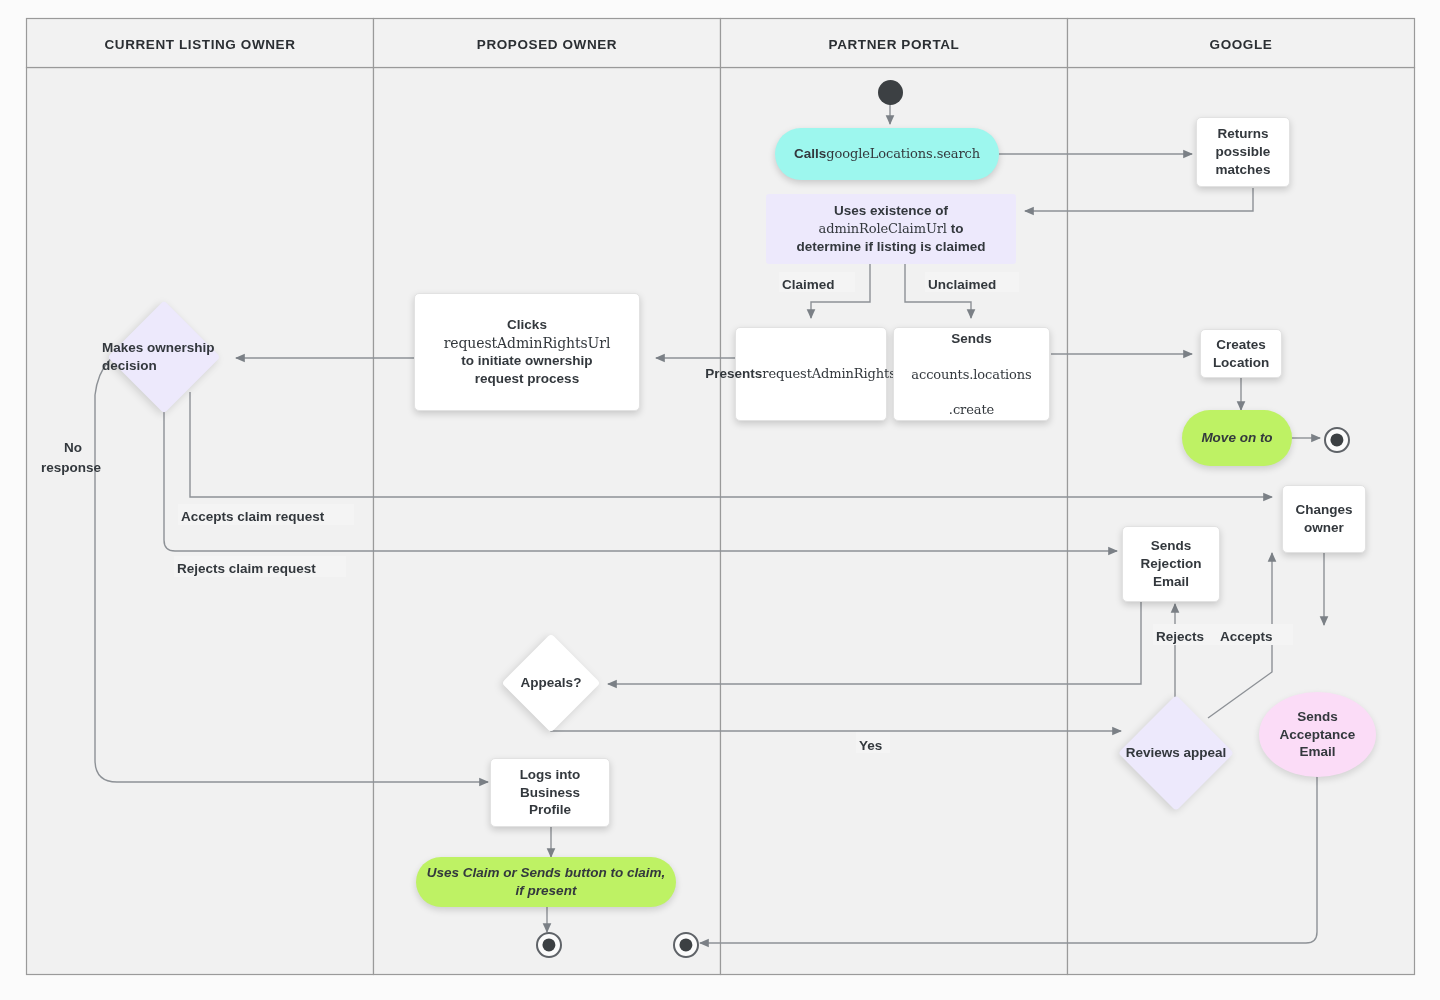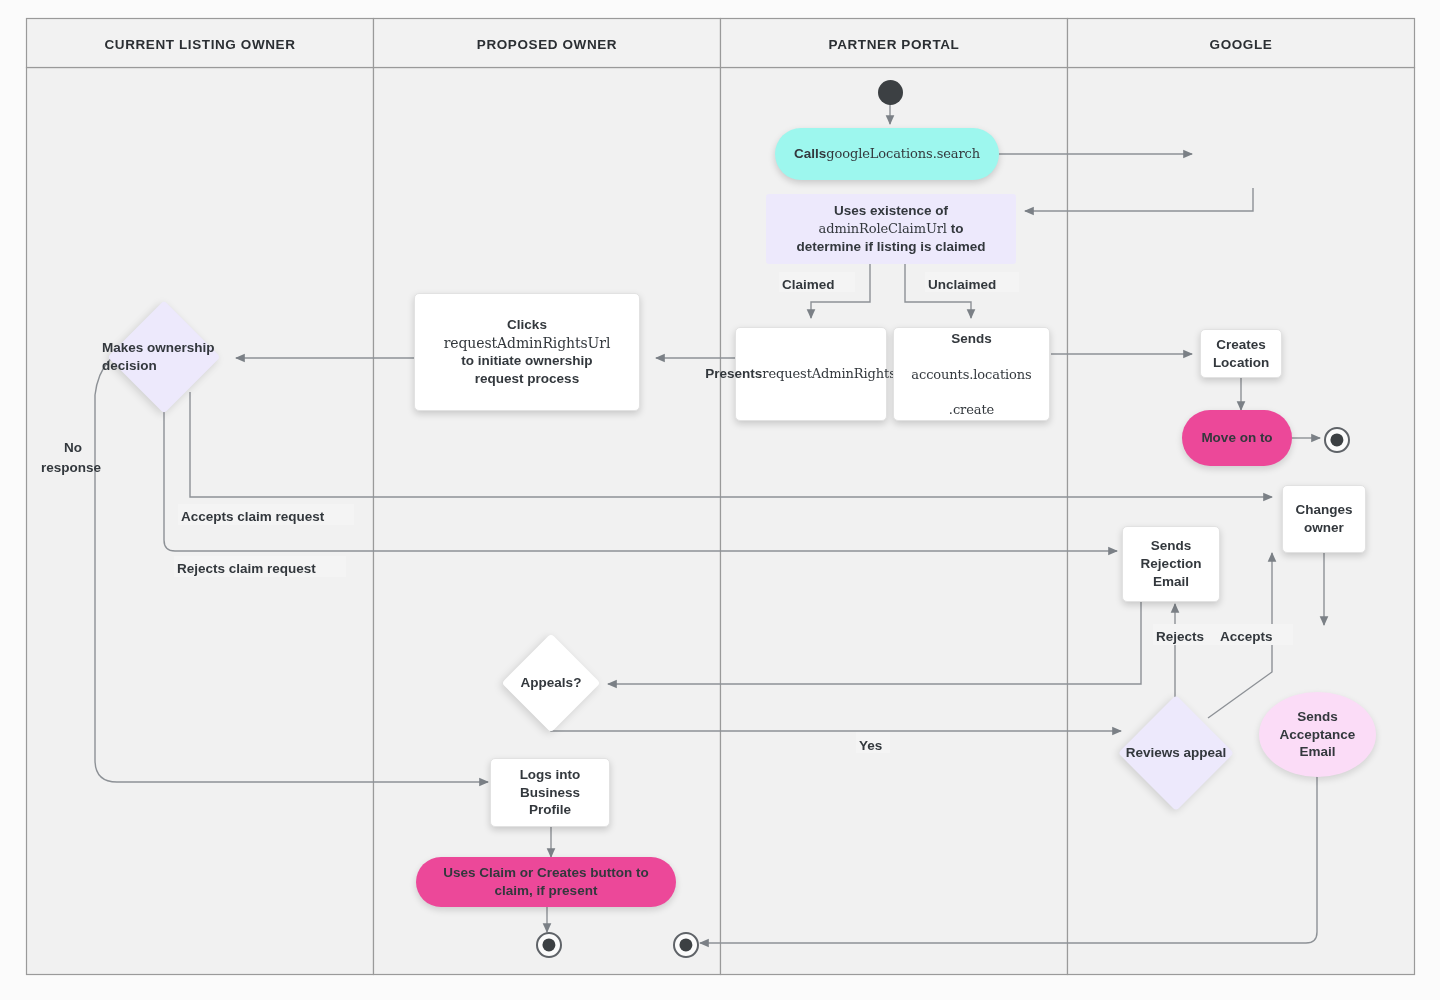--- a/index.html
+++ b/index.html
@@ -44,22 +44,23 @@
   }
   .n-rect{
     background:#ffffff;border:1px solid #e2e2e2;border-radius:5px;
     box-shadow:0 3px 7px rgba(0,0,0,.17);
   }
   .n-pillc{
     background:#9df7ee;border-radius:999px;
     box-shadow:0 3px 7px rgba(0,0,0,.17);
   }
   .n-pillp{
-    background:#ec4899;border-radius:999px;
+    background:#bef264;border-radius:999px;
     box-shadow:0 3px 7px rgba(0,0,0,.15);
+    font-style:italic;
   }
   .n-lav{
     background:#ede9fc;border-radius:3px;
   }
   .n-ellipse{
     background:#fbdcf7;border-radius:50%;
     box-shadow:0 3px 7px rgba(0,0,0,.13);
   }
   .mono{font-family:"DejaVu Serif",serif;font-weight:normal;letter-spacing:-.1px;}
 
@@ -202,20 +203,21 @@
     <span>Calls</span>
     <span class="mono" style="font-size:13px;">googleLocations.search</span>
   </div>
 
   <div class="node n-lav" style="left:766px;top:194px;width:250px;height:70px;flex-direction:column;">
     <span>Uses existence of</span>
     <span><span class="mono" style="font-size:13px;">adminRoleClaimUrl</span><span> to</span></span>
     <span>determine if listing is claimed</span>
   </div>
 
+  <div class="node n-rect" style="left:1196px;top:117px;width:94px;height:70px;">Returns possible matches</div>
 
   <div class="node n-rect" style="left:735px;top:327px;width:152px;height:94px;flex-direction:row;">
     <span>Presents</span>
     <span class="mono" style="font-size:13px;">requestAdmin</span>
     <span class="mono" style="font-size:13px;">RightsUrl</span>
   </div>
 
   <div class="node n-rect" style="left:893px;top:327px;width:157px;height:94px;flex-direction:column;gap:18px;">
     <span>Sends</span>
     <span class="mono" style="font-size:13px;">accounts.locations</span>
@@ -249,15 +251,15 @@
     <div class="dtext">Appeals?</div>
   </div>
 
   <div class="diamond d-lav" style="left:1135px;top:712px;width:82px;height:82px;">
     <div class="dshape"></div>
     <div class="dtext">Reviews appeal</div>
   </div>
 
   <div class="node n-rect" style="left:490px;top:758px;width:120px;height:69px;">Logs into Business Profile</div>
 
-  <div class="node n-pillp" style="left:416px;top:857px;width:260px;height:50px;">Uses Claim or Creates button to claim, if present</div>
+  <div class="node n-pillp" style="left:416px;top:857px;width:260px;height:50px;">Uses Claim or Sends button to claim, if present</div>
 
 </div>
 
 </body></html>

